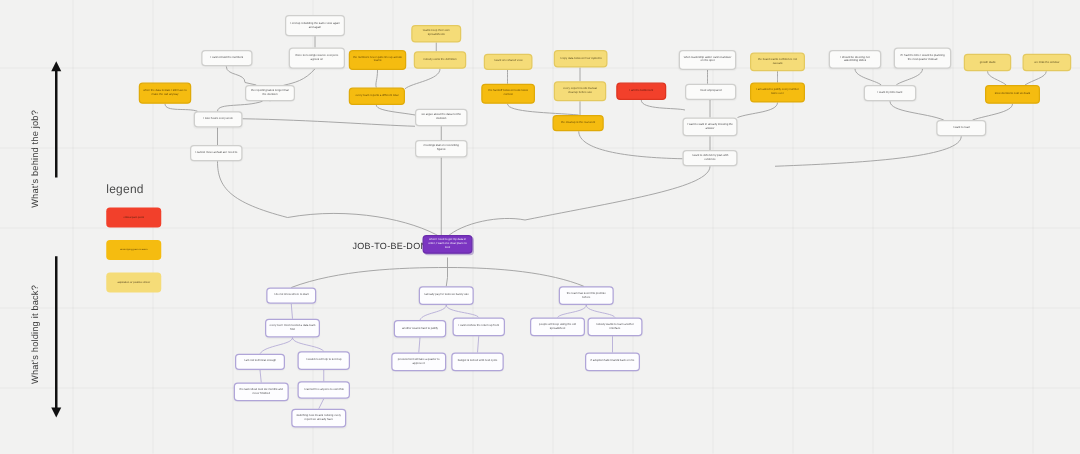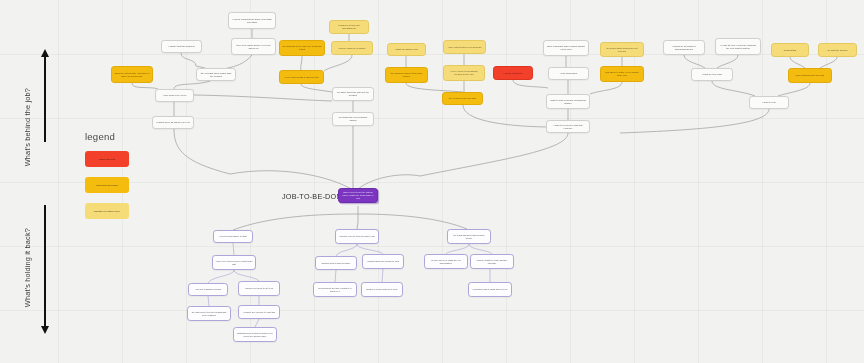--- a/index.html
+++ b/index.html
@@ -240,21 +240,21 @@
     <div class="head"></div>
   </div>
   <div class="axis-label" style="left:23px; top:88px;">What's behind the job?</div>
 
   <div class="axis down" style="left:44px; top:205px; height:122px;">
     <div class="shaft" style="height:122px;"></div>
     <div class="head"></div>
   </div>
   <div class="axis-label" style="left:23px; top:228px;">What's holding it back?</div>
 
-  <div id="legend" style="left:85px; top:131px;">
+  <div id="legend" style="left:85px; top:146px;">
     <div class="legend-title">legend</div>
     <div id="legend-items">
         <div class="legend-chip" style="background: rgb(242, 64, 43);">
           <div class="chip-text">critical pain point</div>
         </div>
         <div class="legend-chip" style="background: rgb(245, 188, 16);">
           <div class="chip-text">underlying pain reason</div>
         </div>
         <div class="legend-chip" style="background: rgb(245, 220, 120);">
           <div class="chip-text">aspiration or positive driver</div>

